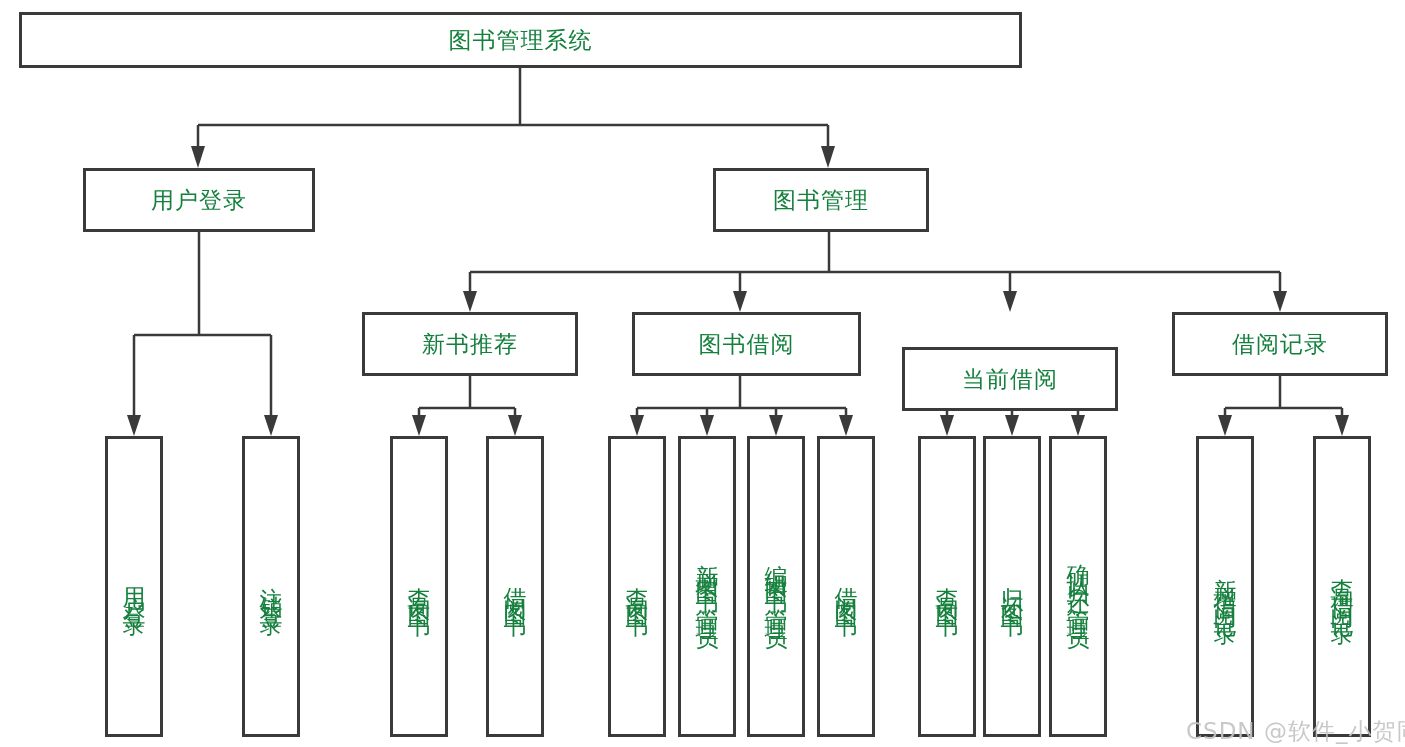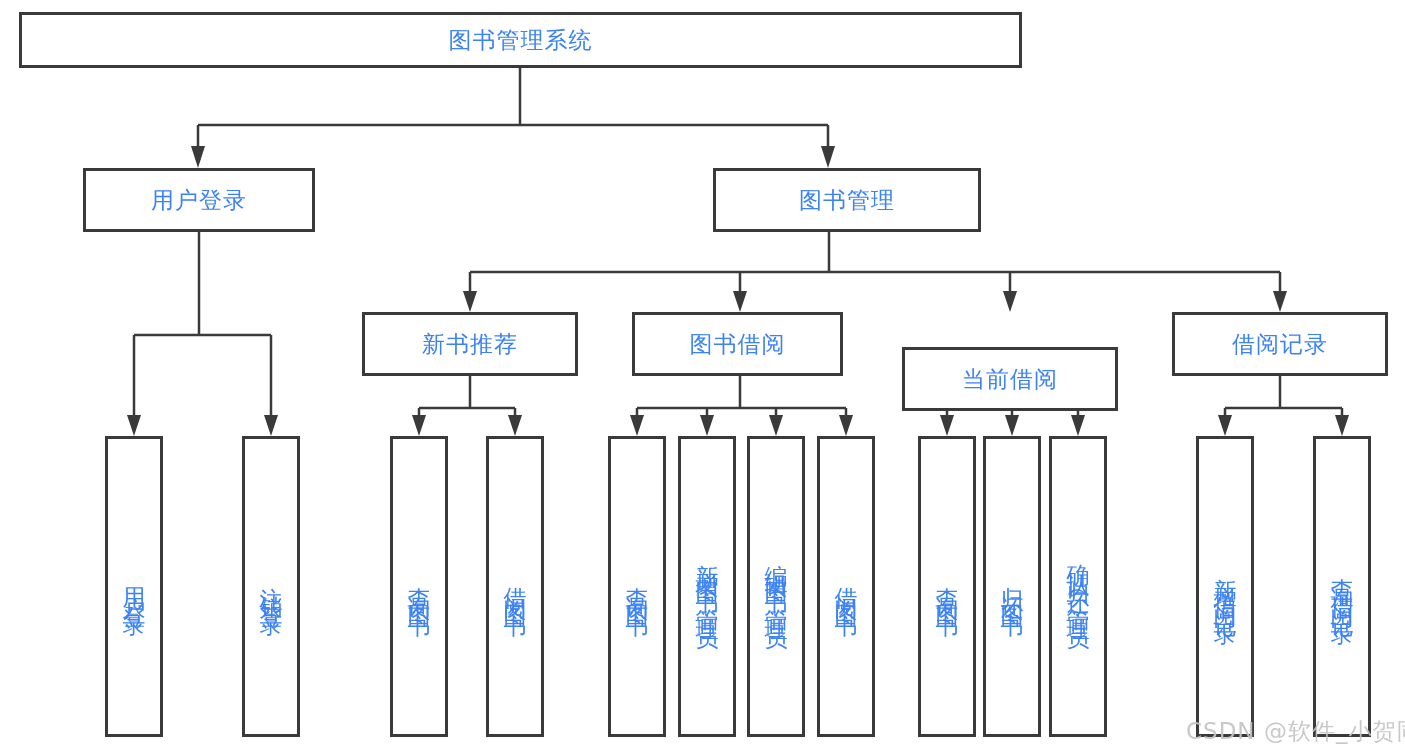--- a/index.html
+++ b/index.html
@@ -12,21 +12,21 @@
     overflow:hidden;
   }
   svg.wires { position:absolute; left:0; top:0; width:1405px; height:747px; }
   .box {
     position:absolute;
     box-sizing:border-box;
     border:3px solid #3a3a3a;
     background:#ffffff;
     display:flex; align-items:center; justify-content:center;
     font-size:23px;
-    color:#3b82f6;
+    color:#15803d;
   }
   .hbox { letter-spacing:1px; }
   .vbox .vtext {
     writing-mode:vertical-rl;
     text-orientation:mixed;
     letter-spacing:9px;
     line-height:1;
     font-size:23px;
     white-space:nowrap;
   }
@@ -76,28 +76,28 @@
     </g>
   </svg>
 
   <div class="box hbox" style="left:19px; top:12px; width:1003px; height:56px;">
     <span>图书管理系统</span>
   </div>
 
   <div class="box hbox" style="left:83px; top:168px; width:232px; height:64px;">
     <span>用户登录</span>
   </div>
-  <div class="box hbox" style="left:713px; top:168px; width:268px; height:64px;">
+  <div class="box hbox" style="left:713px; top:168px; width:216px; height:64px;">
     <span>图书管理</span>
   </div>
 
   <div class="box hbox" style="left:362px; top:312px; width:216px; height:64px;align-items:center;">
     <span>新书推荐</span>
   </div>
-  <div class="box hbox" style="left:632px; top:312px; width:211px; height:64px;">
+  <div class="box hbox" style="left:632px; top:312px; width:229px; height:64px;">
     <span>图书借阅</span>
   </div>
   <div class="box hbox" style="left:902px; top:312px; width:216px; height:64px;margin-top:35px;">
     <span>当前借阅</span>
   </div>
   <div class="box hbox" style="left:1172px; top:312px; width:216px; height:64px;">
     <span>借阅记录</span>
   </div>
 
   <div class="box vbox" style="left:105px; top:436px; width:58px; height:301px;">

